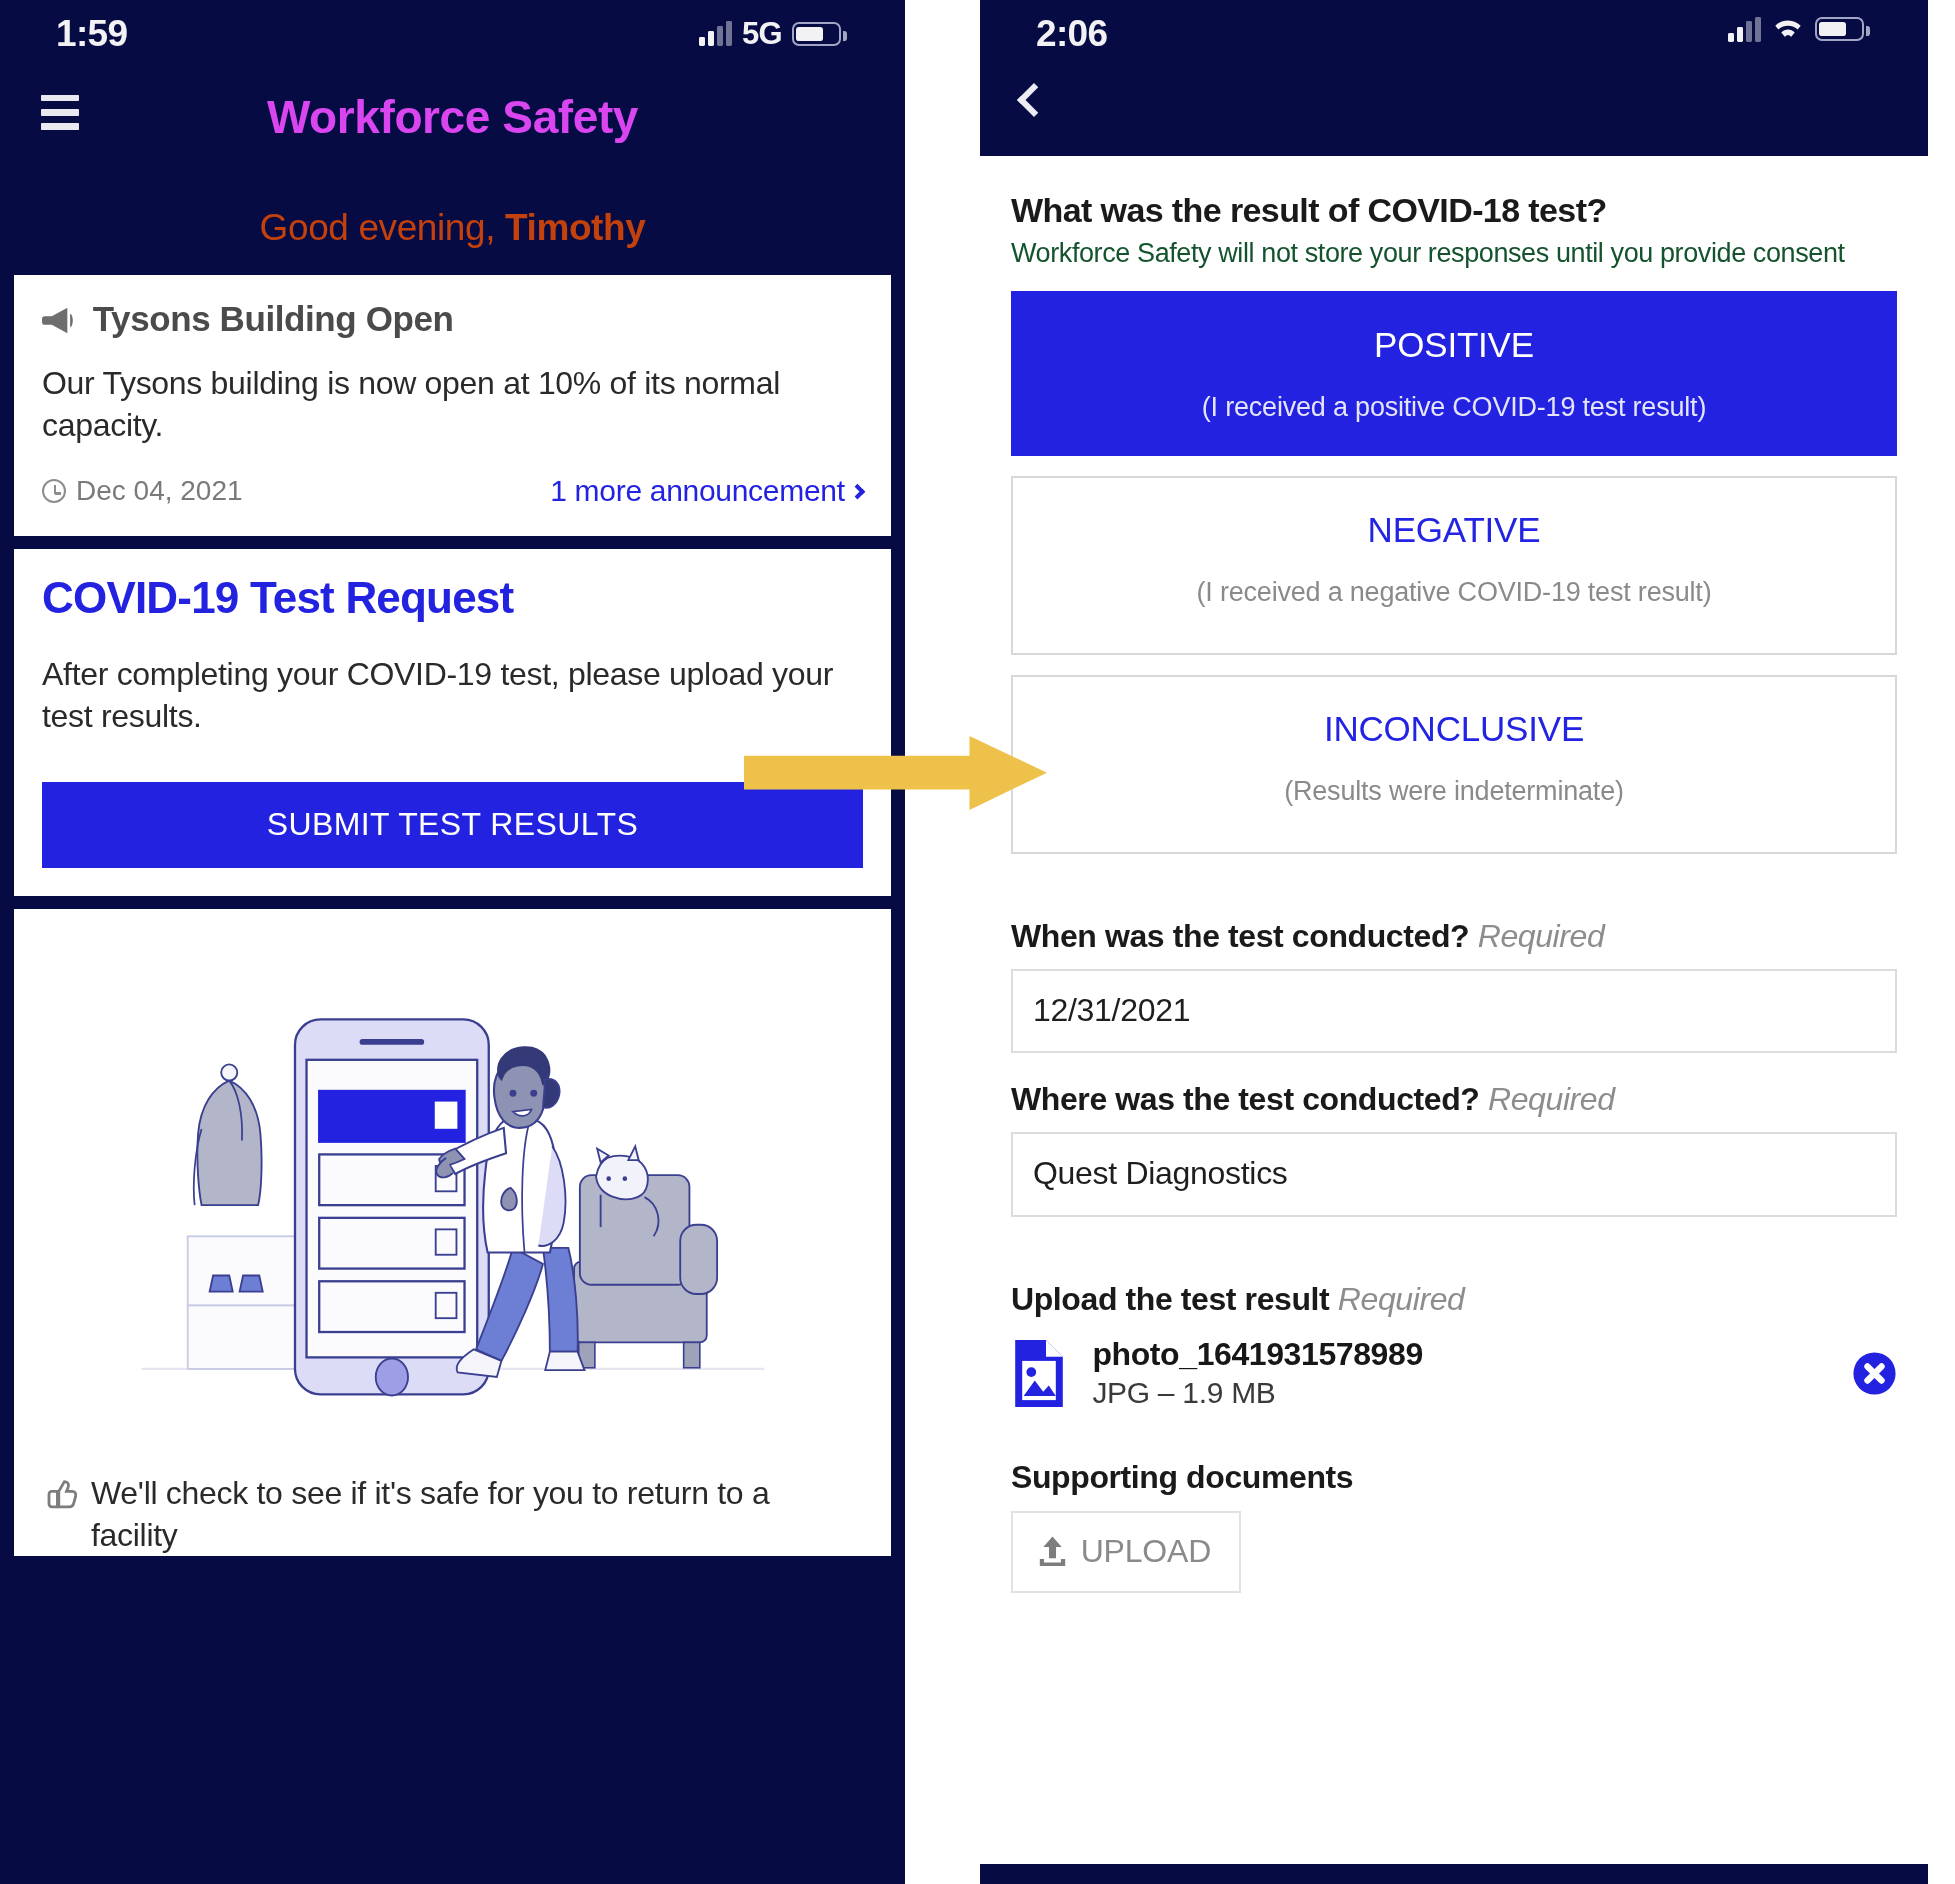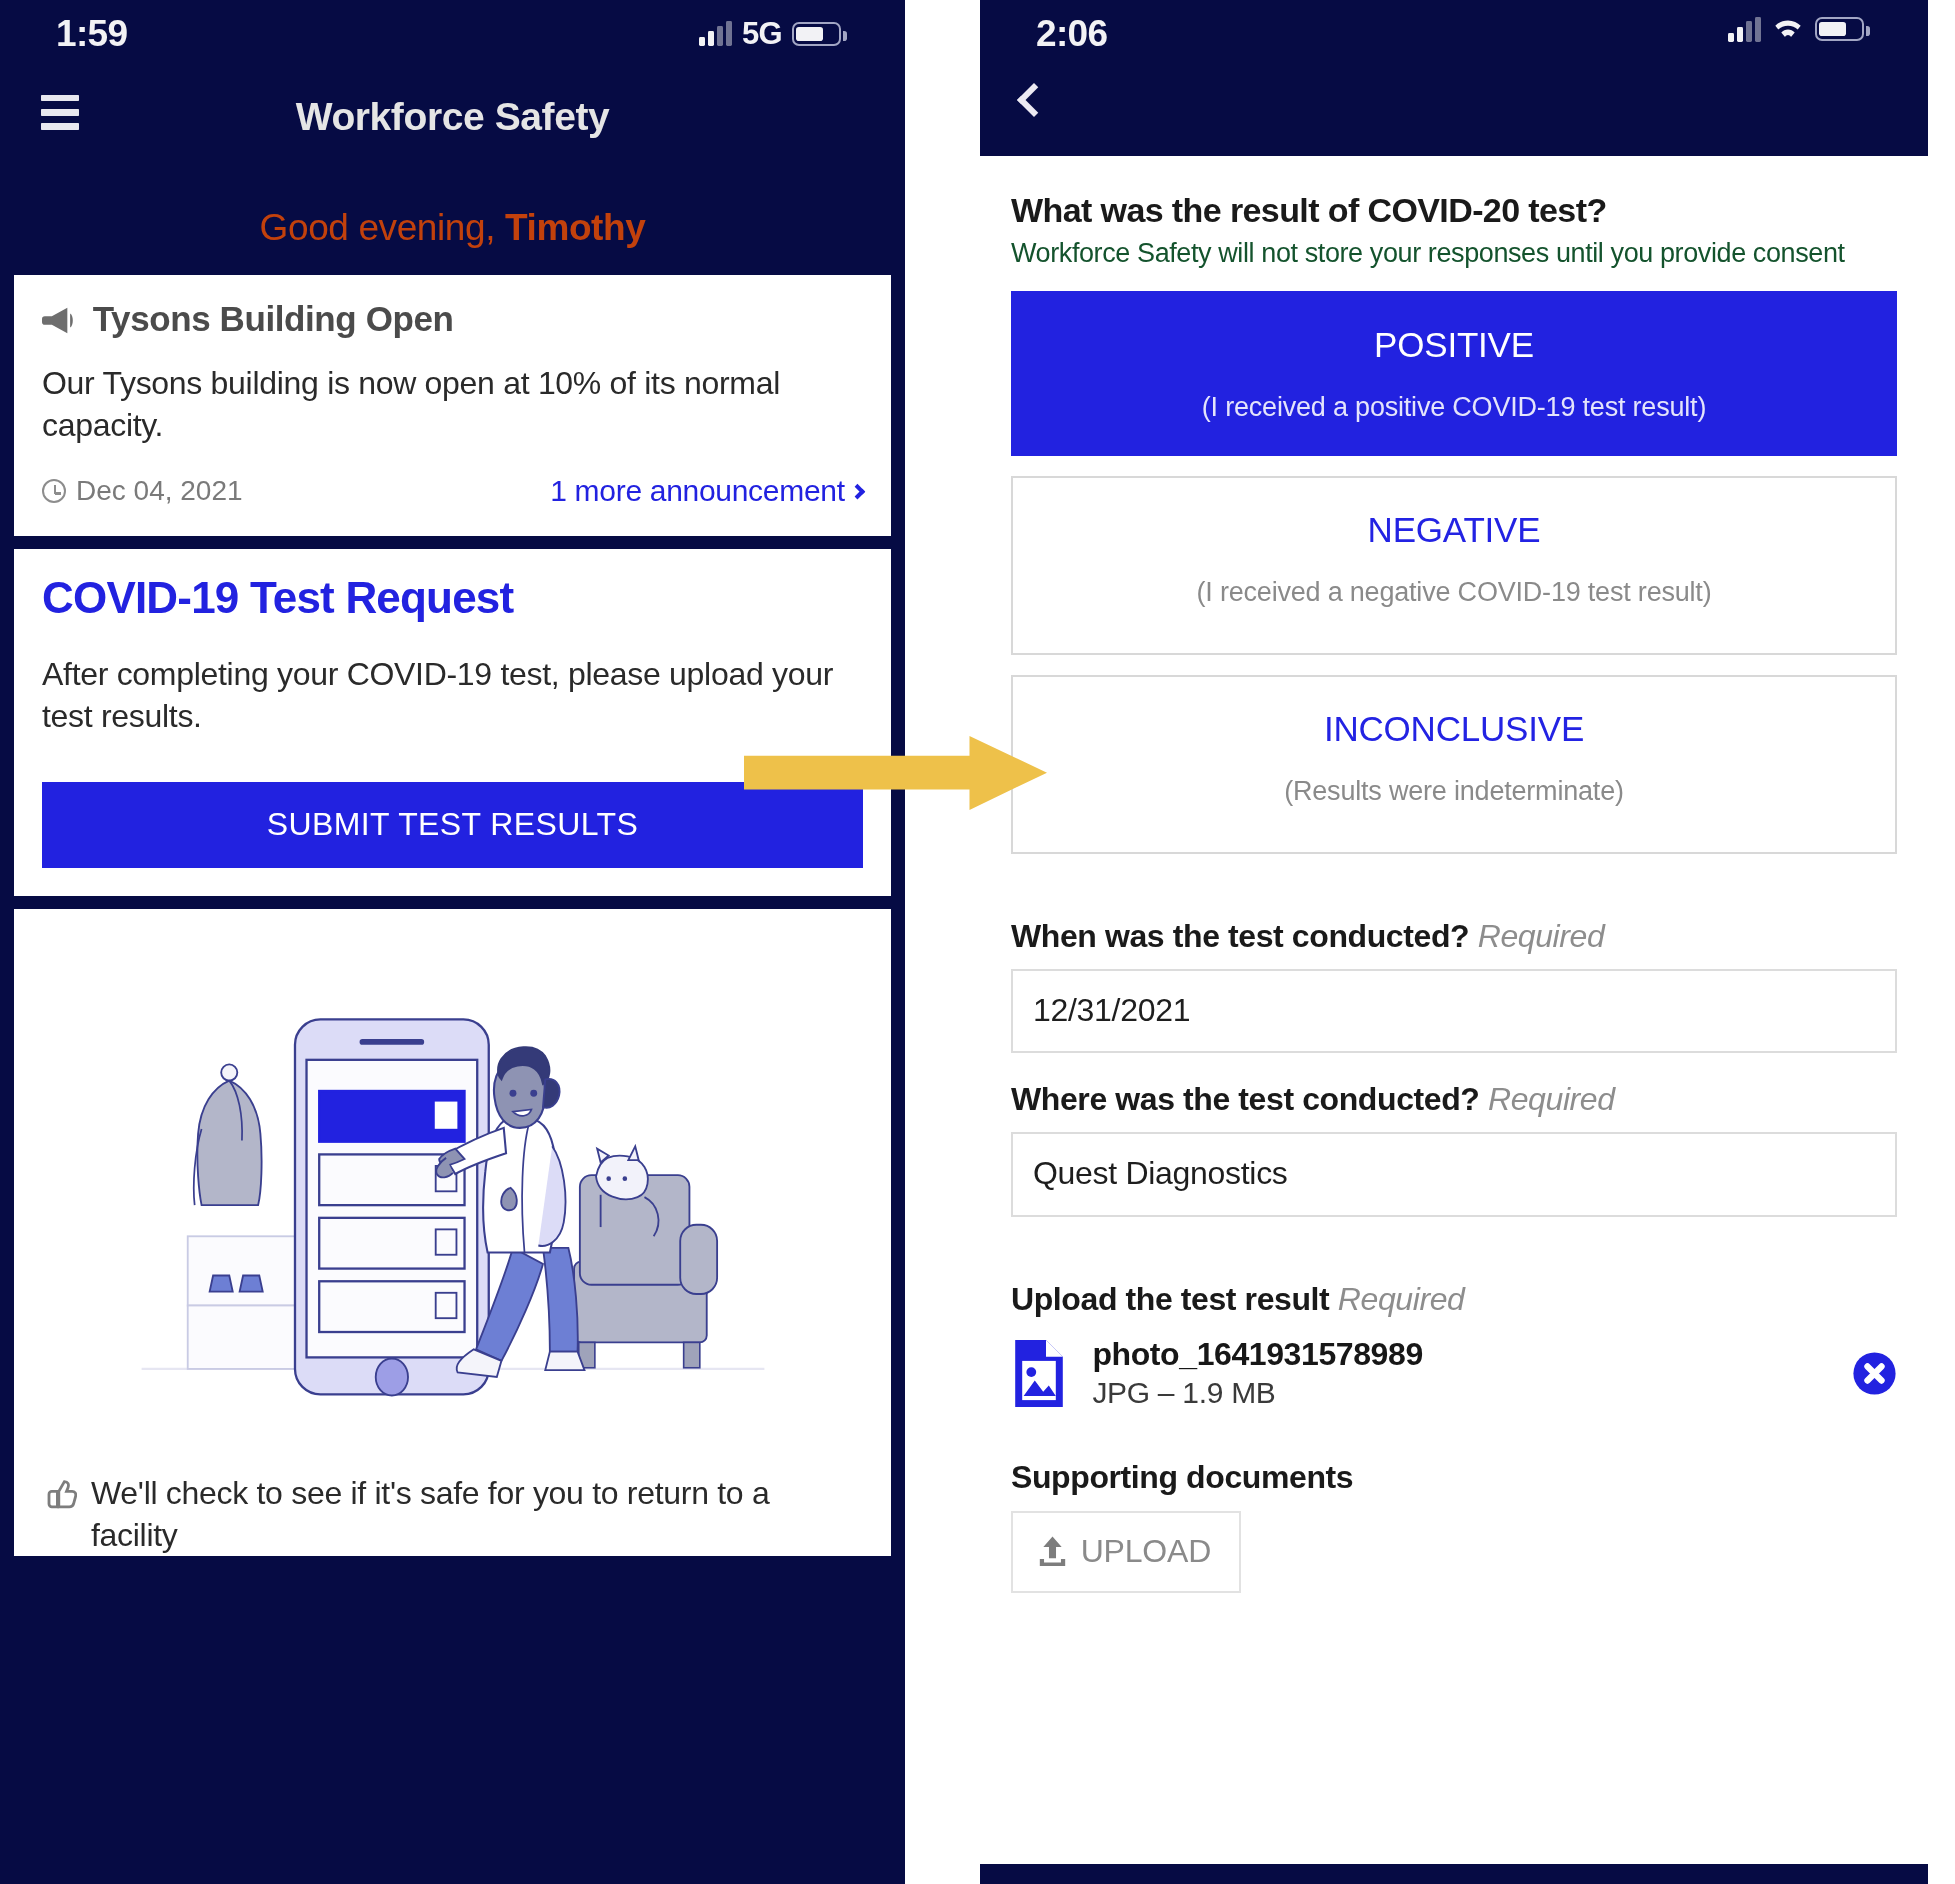--- a/index.html
+++ b/index.html
@@ -23,21 +23,21 @@
   .bars i:nth-child(4){height:25.4px;opacity:.45;}
   .net-label { font-size:31px; font-weight:600; color:#f2f2f5; letter-spacing:-0.7px; }
   .battery { width:49px; height:24px; border:2.8px solid #a2a6c4; border-radius:7px; position:relative; display:flex; align-items:center; }
   .battery::after{content:"";position:absolute;right:-7.8px;top:7px;width:4.2px;height:10px;background:#a2a6c4;border-radius:0 2.8px 2.8px 0;}
   .battery span{display:block;height:14px;width:60%;margin-left:2.1px;background:#f2f2f5;border-radius:2.8px;}
 
   
   .navbar { position:relative; height:92px; }
   .hamburger { position:absolute; left:41px; top:24px; width:38px; display:flex; flex-direction:column; gap:7.8px; cursor:pointer;}
   .hamburger i { display:block; height:6.4px; background:#e8e8ef; border-radius:0.7px;}
-  .nav-title { text-align:center; color:#e5e5e5; font-size:39px; font-weight:700; line-height:92px; letter-spacing:-0.4px;}
+  .nav-title { text-align:center; color:#d946ef; font-size:46px; font-weight:700; line-height:92px; letter-spacing:-0.4px;}
   .greeting { text-align:center; color:#c2410c; font-size:37px; padding-top:44px; padding-bottom:26px; letter-spacing:-0.4px;}
   .greeting b { font-weight:700; }
 
   
   .card { background:#ffffff; margin:0 14px 12.7px 14px; padding:24px 28px 28px 28px; }
   .card-last { margin-bottom:0; padding-bottom:0; }
 
   .ann-title { display:flex; align-items:center; gap:12.7px; font-size:35px; font-weight:700; color:#4b4b4b; letter-spacing:-0.4px;}
   .megaphone { width:38px; height:31px; flex:none; position:relative; }
   .ann-body { font-size:32px; color:#2a2a2a; line-height:1.3; margin-top:24px; letter-spacing:-0.3px;}
@@ -264,21 +264,21 @@
           </span>
       </div>
     </div>
 
     <div class="rnav">
       <div class="back-chev"></div>
     </div>
 
     <div class="rbody">
 
-      <div class="q-title">What was the result of COVID-20 test?</div>
+      <div class="q-title">What was the result of COVID-18 test?</div>
       <div class="q-sub">Workforce Safety will not store your responses until you provide consent</div>
 
       <div class="opt opt-sel">
         <div class="opt-label">POSITIVE</div>
         <div class="opt-desc">(I received a positive COVID-19 test result)</div>
       </div>
 
       <div class="opt opt-tall">
         <div class="opt-label">NEGATIVE</div>
         <div class="opt-desc">(I received a negative COVID-19 test result)</div>

